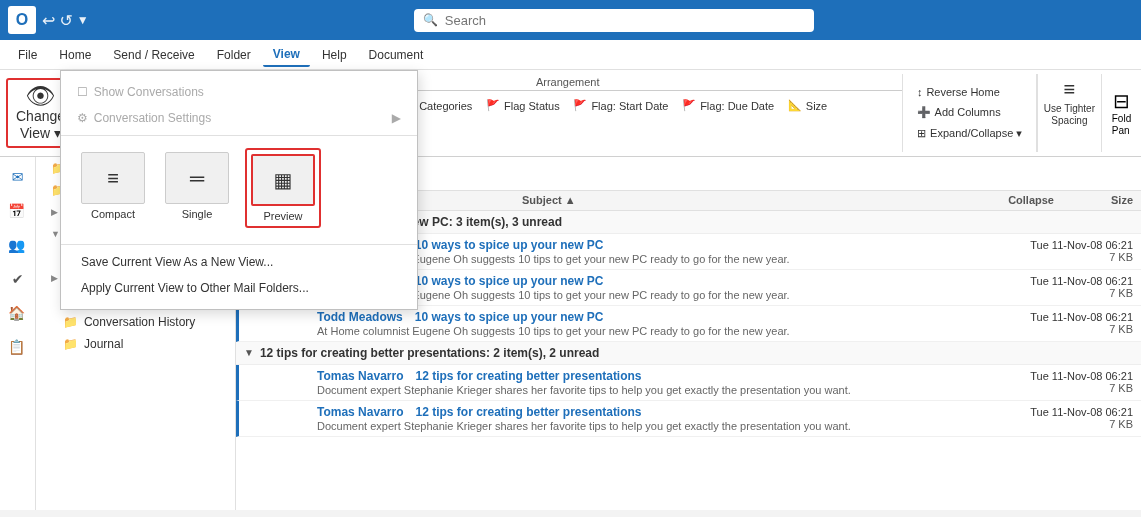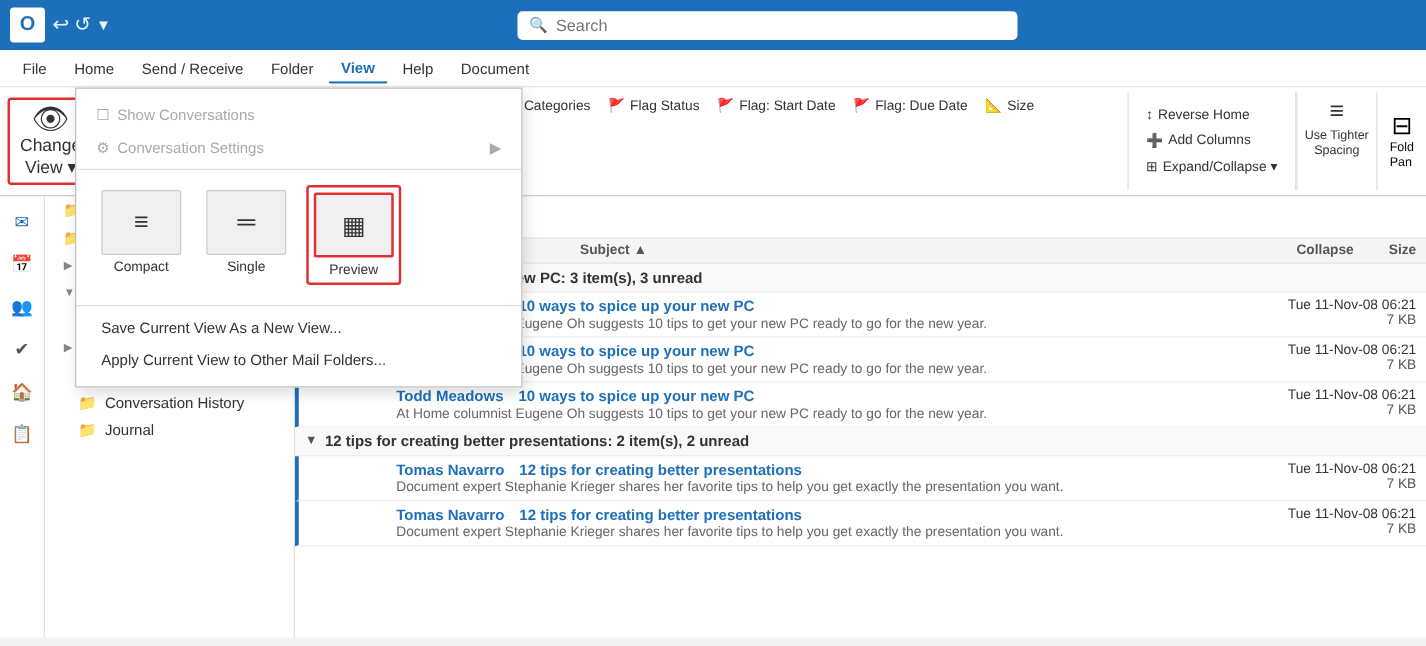--- a/index.html
+++ b/index.html
@@ -206,36 +206,37 @@
     }
     .email-tab.active { color: #1e6fba; border-bottom: 2px solid #1e6fba; font-weight: 600; }
 
     .email-header-row {
       display: flex; align-items: center;
       background: #f5f5f5;
       border-bottom: 1px solid #e0e0e0;
       padding: 3px 8px;
       font-size: 11px; color: #555;
       font-weight: 600;
+      gap: 29px;
     }
     .email-header-row .col-icons { width: 70px; display: flex; gap: 2px; align-items: center; }
     .email-header-row .col-from { width: 150px; padding-left: 4px; }
     .email-header-row .col-received { width: 150px; text-align: right; }
     .email-header-row .col-size { width: 50px; text-align: right; }
 
     .email-group-header {
       display: flex; align-items: center; gap: 6px;
       background: #f9f9f9;
       padding: 4px 8px;
       font-size: 12px; color: #333; font-weight: 600;
       border-bottom: 1px solid #eee;
       cursor: pointer;
     }
     .email-row {
-      display: flex; align-items: flex-start;
+      display: flex; align-items: center;
       padding: 4px 8px;
       border-bottom: 1px solid #f0f0f0;
       cursor: pointer;
       border-left: 3px solid #1e6fba;
     }
     .email-row .col-icons { width: 70px; display: flex; gap: 2px; align-items: flex-start; padding-top: 2px; }
     .email-row .col-content { flex: 1; }
     .email-row .col-meta { width: 200px; text-align: right; display: flex; flex-direction: column; align-items: flex-end; }
     .email-sender { font-size: 12px; font-weight: 700; color: #1e6fba; }
     .email-subject { font-size: 12px; font-weight: 700; color: #1e6fba; }
@@ -302,20 +303,21 @@
   </div>
 
   <div style="display:flex;flex-direction:column;align-items:center;padding:4px 8px;border-right:1px solid #e0e0e0;gap:2px;justify-content:center;">
     <div class="ribbon-btn">
       <span style="font-size:24px;line-height:1;">📧</span>
       <span style="font-size:10px;text-align:center;line-height:1.2;">Message<br>Preview ▾</span>
     </div>
   </div>
 
   <div style="display:flex;flex-direction:column;flex:1;border-right:1px solid #e0e0e0;min-width:0;">
+    <div class="arrangement-label">Arrangement</div>
     <div style="display:flex;flex-wrap:wrap;gap:2px;padding:2px 6px;flex:1;align-content:flex-start;">
 
       <div class="ribbon-btn-small">
         <span>📅</span>
         <span>Date</span>
       </div>
       <div class="ribbon-btn-small">
         <span>👤</span>
         <span>From</span>
       </div>

